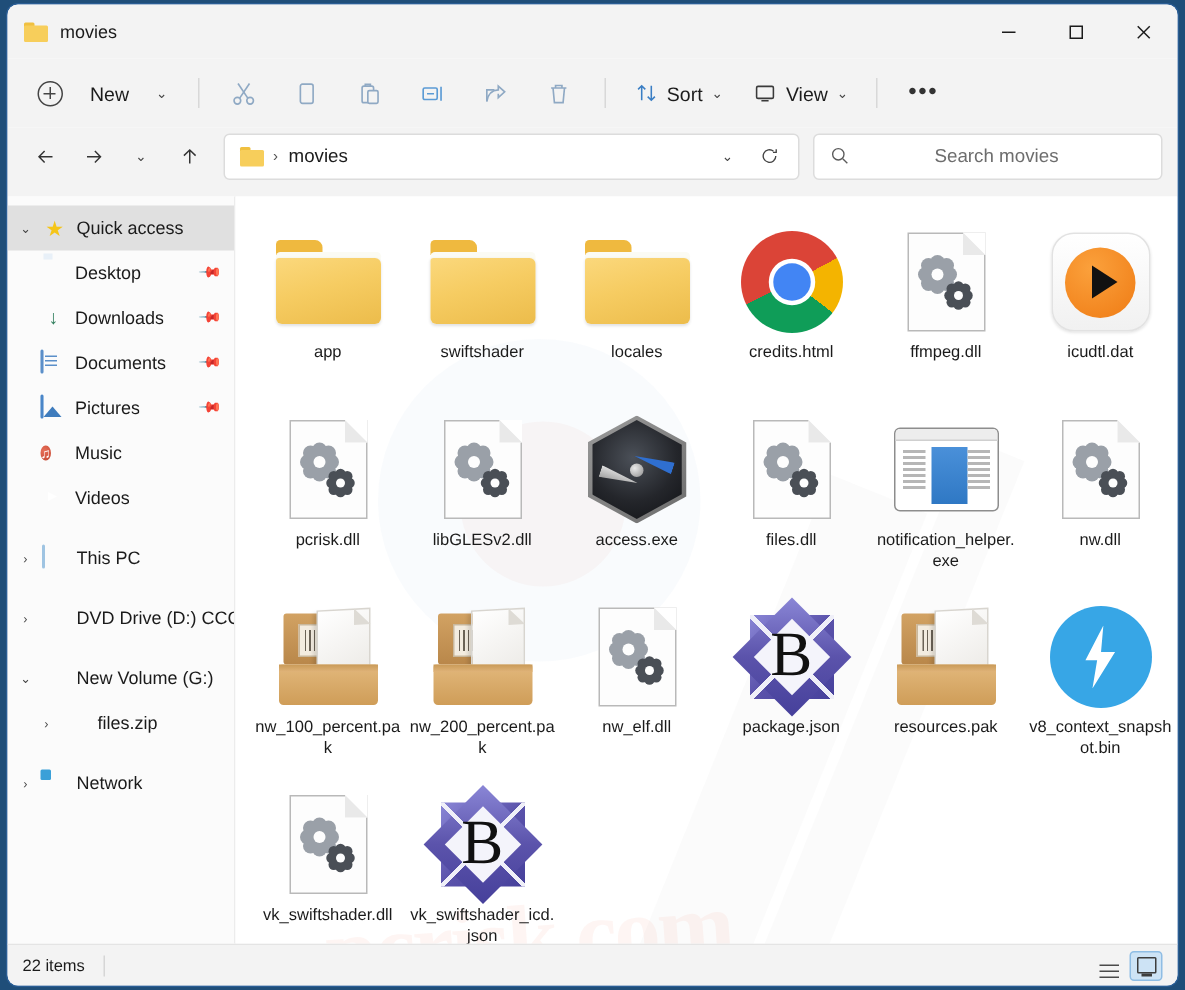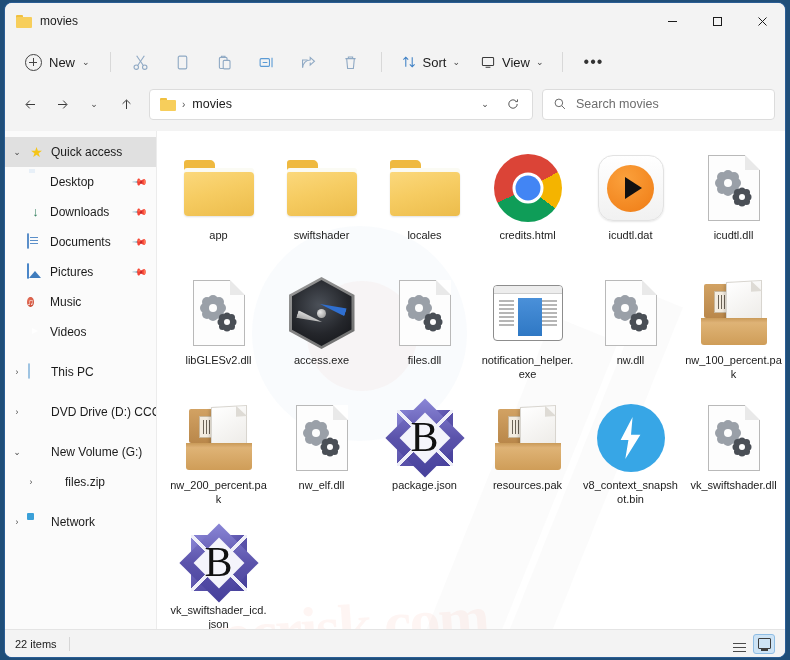--- a/index.html
+++ b/index.html
@@ -52,21 +52,21 @@
   .cmdbar {
     height: 46px;
     background: #f3f3f3;
     display: flex;
     align-items: center;
     padding: 0 12px;
     gap: 2px;
     flex: 0 0 auto;
   }
   .new-btn {
-    display: flex; align-items: center; gap: 7px;
+    display: flex; align-items: center; gap: 18px;
     height: 32px; padding: 0 10px 0 8px;
     border-radius: 4px; font-size: 13px; color: #1b1b1b;
   }
   .plus-circle {
     width: 17px; height: 17px; border-radius: 50%;
     border: 1.3px solid #444; position: relative;
   }
   .plus-circle::before, .plus-circle::after {
     content:''; position:absolute; background:#444;
   }
@@ -113,21 +113,21 @@
   .crumb { font-size: 12.5px; color: #1b1b1b; }
   .path-right { margin-left:auto; display:flex; align-items:center; gap:2px;}
   .path-ic { width:26px;height:25px;display:flex;align-items:center;justify-content:center;
              border-radius:3px; color:#444; font-size:12px;}
   .search-box {
     width: 233px; height: 31px; background:#fff;
     border:1px solid #dcdcdc; border-radius:4px;
     display:flex; align-items:center; padding: 0 10px; gap:9px;
     margin-left: 7px;
   }
-  .search-ph { font-size: 12.5px; color: #6d6d6d; }
+  .search-ph { font-size: 12.5px; color: #6d6d6d; margin-left: 47px; }
 
   
   .content { flex: 1; display: flex; min-height: 0; }
 
   
   .sidebar {
     width: 152px; flex: 0 0 152px;
     background: #fbfbfb;
     padding-top: 6px;
     overflow: hidden;
@@ -747,41 +747,51 @@
         </div>
 
         <div class="cell">
           <div class="thumb">
             <div class="chrome"></div>
           </div>
           <div class="fname">credits.html</div>
         </div>
 
 
+        <div class="cell">
+          <div class="thumb">
+            <div class="page">
+                <span class="fold"></span>
+                <span class="gear big"></span>
+                <span class="gear small"></span>
+              </div>
+          </div>
+          <div class="fname">ffmpeg.dll</div>
+        </div>
 
         <div class="cell">
           <div class="thumb">
             <div class="media">
                 <span class="circ">
                   <span class="tri"></span>
                 </span>
               </div>
           </div>
           <div class="fname">icudtl.dat</div>
         </div>
 
         <div class="cell">
           <div class="thumb">
             <div class="page">
                 <span class="fold"></span>
                 <span class="gear big"></span>
                 <span class="gear small"></span>
               </div>
           </div>
-          <div class="fname">icudtl.dll</div>
+          <div class="fname">pcrisk.dll</div>
         </div>
 
         <div class="cell">
           <div class="thumb">
             <div class="page">
                 <span class="fold"></span>
                 <span class="gear big"></span>
                 <span class="gear small"></span>
               </div>
           </div>

